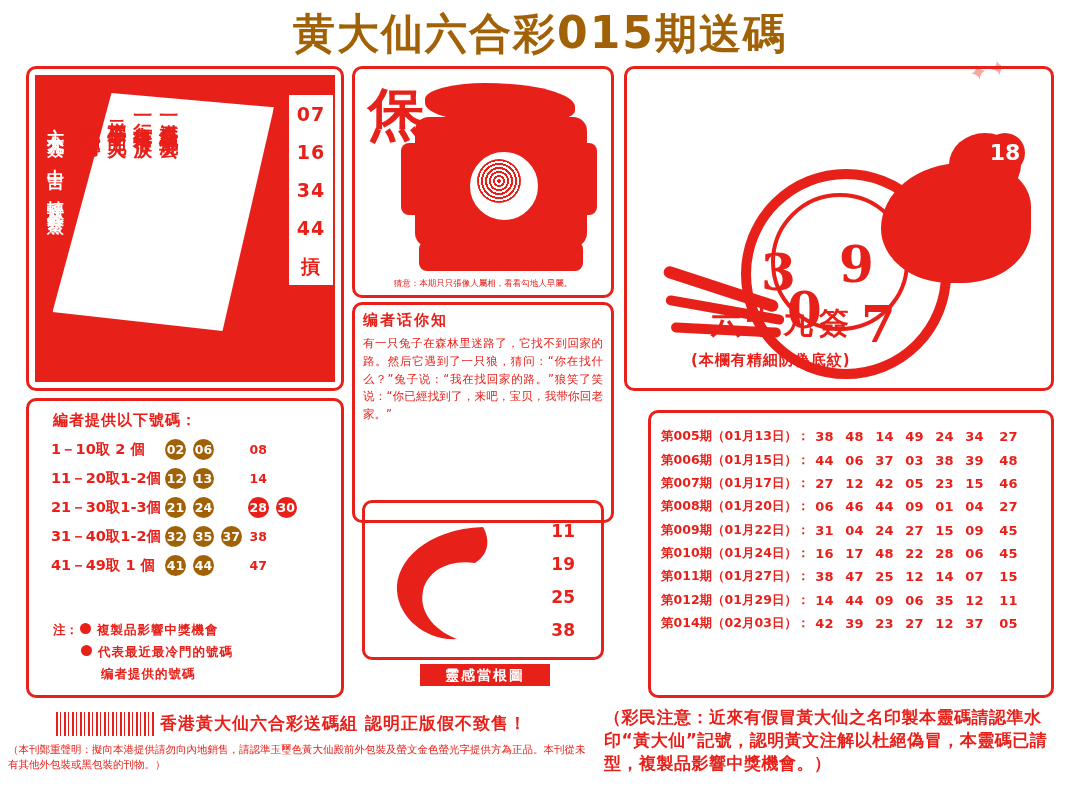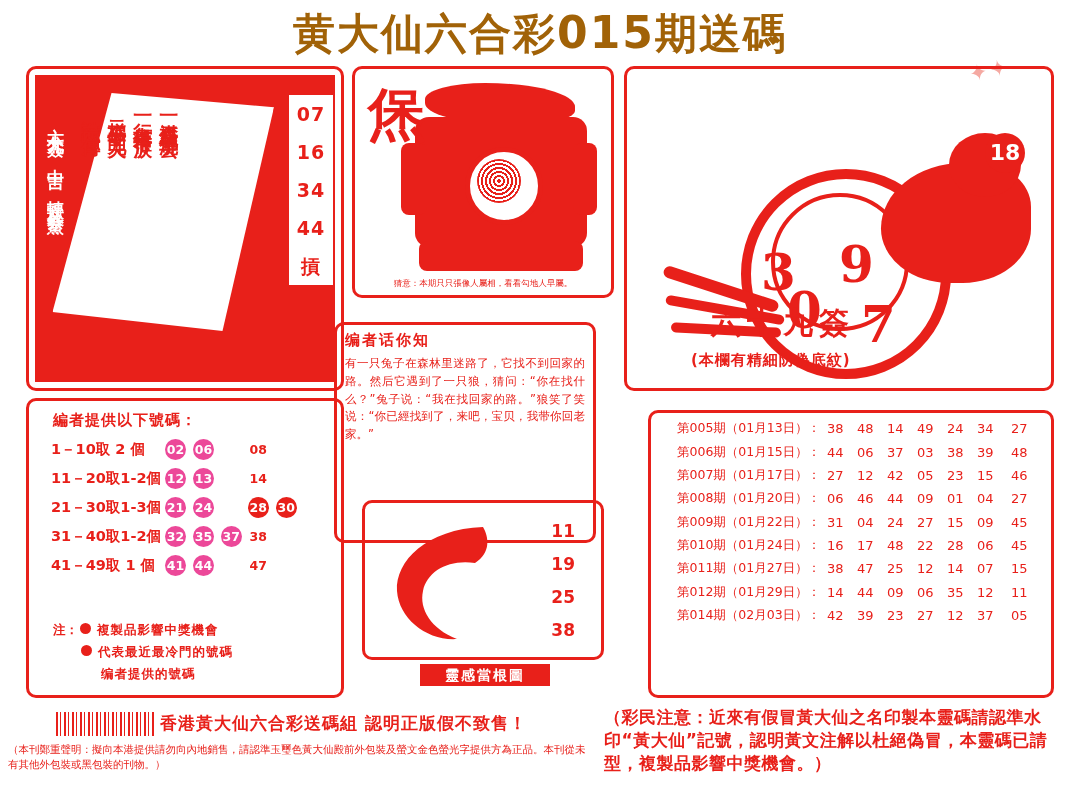--- a/index.html
+++ b/index.html
@@ -122,21 +122,21 @@
     position: absolute;
     left: 8px;
     bottom: 2px;
     right: 8px;
     font-size: 8.5px;
     line-height: 1.3;
     text-align: center;
     color: #e8201a;
   }
   
-  #story-panel { left: 334px; top: 302px; width: 262px; height: 221px; margin-top: 20px; }
+  #story-panel { left: 352px; top: 302px; width: 262px; height: 221px; }
   .story-title {
     position: absolute;
     left: 8px; top: 6px;
     font-size: 15px;
     font-weight: bold;
     letter-spacing: 2px;
   }
   .story-body {
     position: absolute;
     left: 8px; right: 8px; top: 30px;
@@ -240,21 +240,21 @@
   .ball {
     display: inline-block;
     width: 21px; height: 21px;
     line-height: 21px;
     border-radius: 50%;
     text-align: center;
     font-size: 12.5px;
     font-weight: bold;
     margin-right: 2px;
   }
-  .ball.hot { background: #ec4899; color: #ffffff; }
+  .ball.hot { background: #a16207; color: #ffffff; }
   .ball.cold { background: #e8201a; color: #ffffff; }
   .ball.plain { color: #e8201a; background: transparent; }
   .cell-right { padding-left: 26px; }
   .legend {
     position: absolute;
     left: 24px; bottom: 10px;
     font-size: 12.5px;
     font-weight: bold;
     line-height: 1.75;
   }
@@ -263,25 +263,24 @@
     width: 11px; height: 11px;
     border-radius: 50%;
     background: #e8201a;
     margin: 0 6px 0 2px;
   }
   .legend .lbl { letter-spacing: 1px; }
   
   #results-panel { left: 648px; top: 410px; width: 406px; height: 288px; }
   table.results {
     position: absolute;
-    left: 10px; top: 4px;
+    left: 10px; top: 12px;
     border-collapse: collapse;
     font-size: 12.5px;
-    font-weight: normal;
-    margin-left: 16px;
+    font-weight: bold;
   }
   table.results td { padding: 3.2px 0; white-space: nowrap; }
   td.draw { padding-right: 8px; font-size: 12.5px; }
   td.num { width: 30px; text-align: center; font-size: 13px; }
   td.spec { width: 38px; text-align: center; font-size: 13px; padding-left: 14px; }
   
   .footer-barcode {
     position: absolute;
     left: 56px; top: 712px;
     width: 100px; height: 24px;

